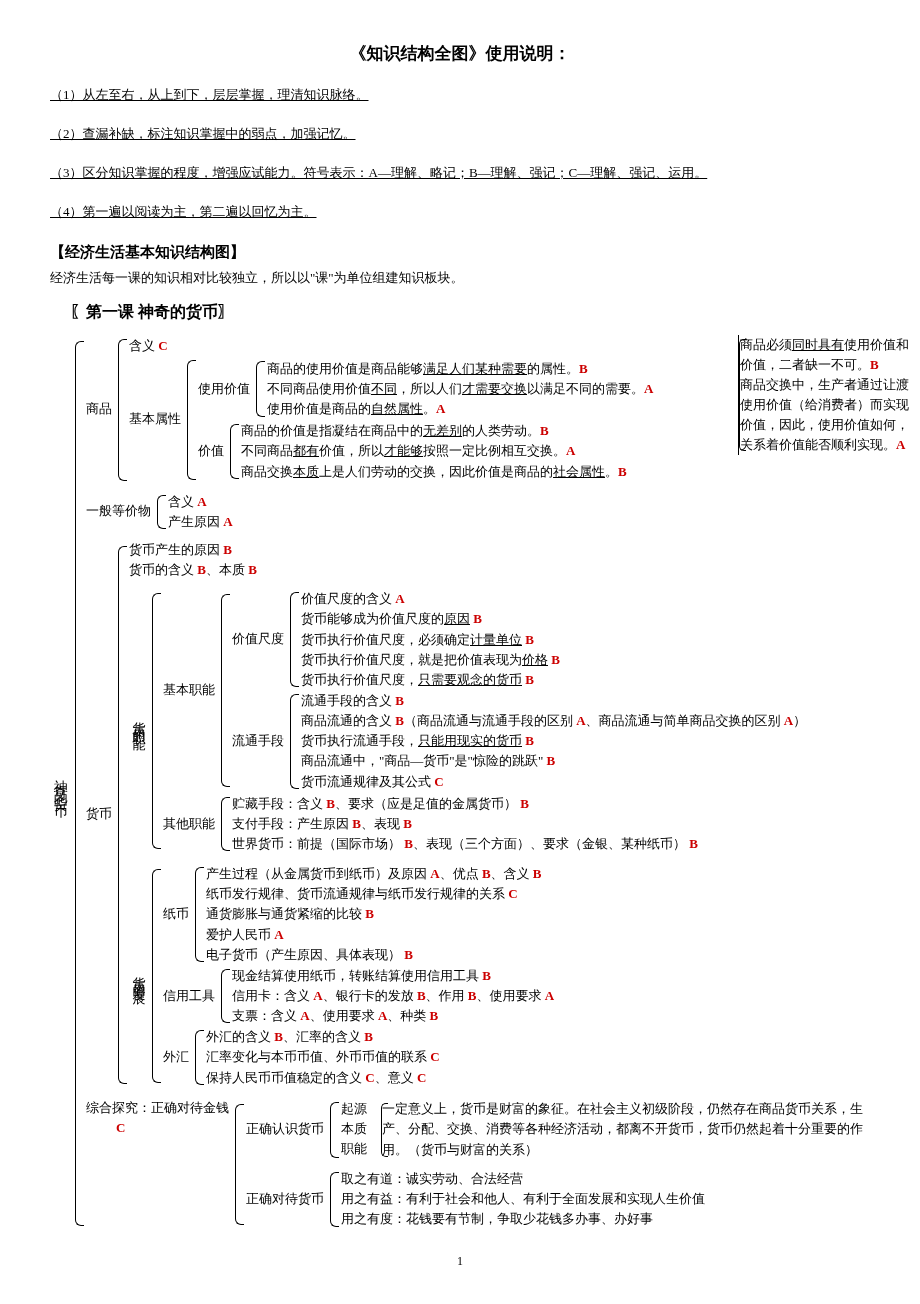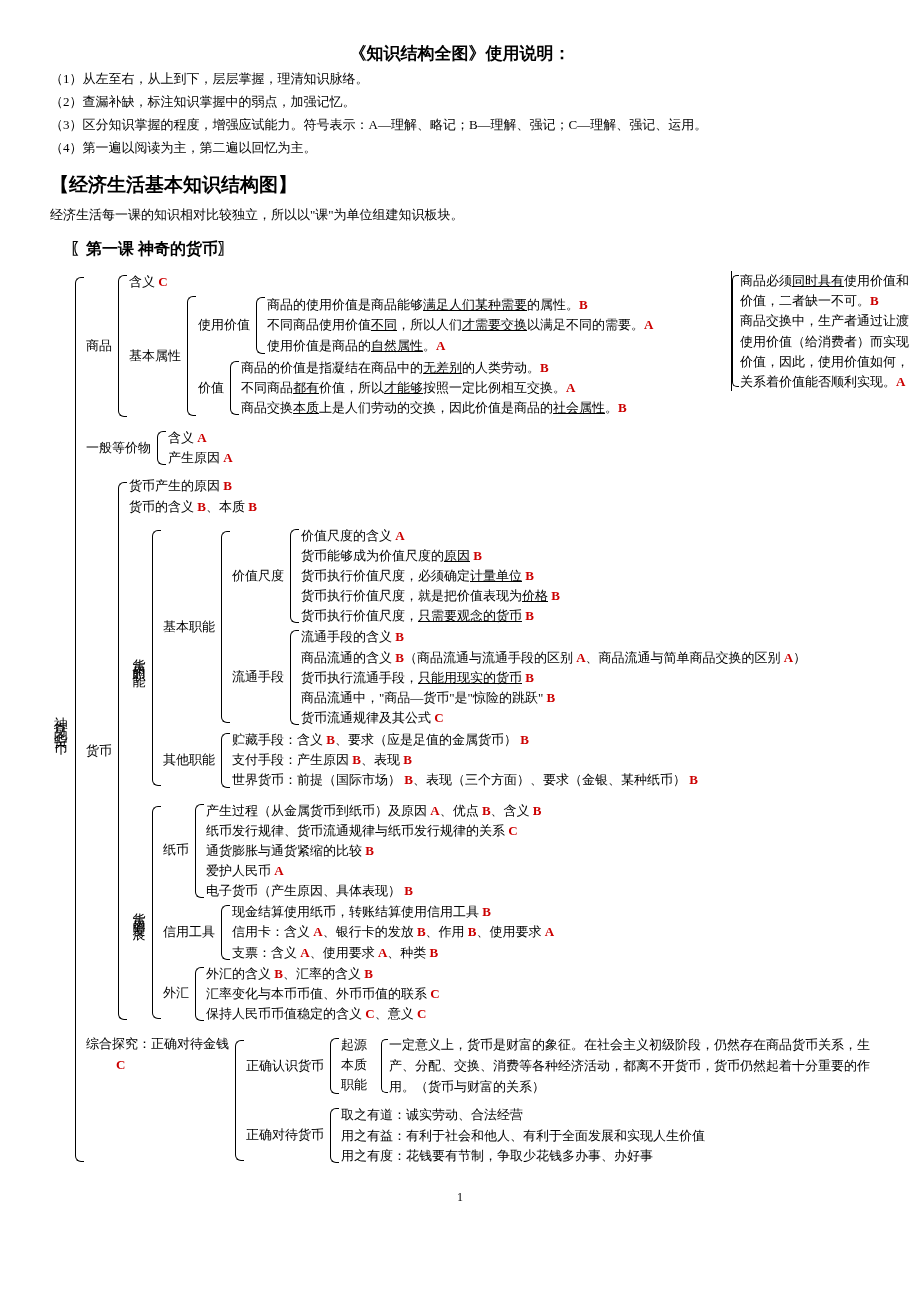--- a/index.html
+++ b/index.html
@@ -13,24 +13,25 @@
       width: 920px;
       box-sizing: border-box;
     }
     .title {
       text-align: center;
       font-size: 17px;
       font-weight: bold;
       margin-bottom: 0;
     }
     .intro p {
-      margin: 2px 0;
+      margin: 18px 0;
+      text-decoration: underline;
     }
     .section-title {
-      font-size: 19px;
+      font-size: 15px;
       font-weight: bold;
       margin: 12px 0 4px 0;
     }
     .subtitle {
       margin: 4px 0 10px 0;
     }
     .lesson-title {
       font-size: 16px;
       font-weight: bold;
       margin: 6px 0 10px 20px;
@@ -107,21 +108,21 @@
     .side-note {
       border-left: 1.2px solid #000;
       padding-left: 6px;
       margin-left: 6px;
       flex-shrink: 0;
       width: 180px;
       line-height: 1.55;
     }
     .bracket-side {
       position: relative;
-      padding-left: 8px;
+      padding-left: 1px;
     }
     .bracket-side::before {
       content: "";
       position: absolute;
       top: 4px;
       bottom: 4px;
       left: 0;
       width: 6px;
       border-left: 1.2px solid #000;
       border-top: 1.2px solid #000;

